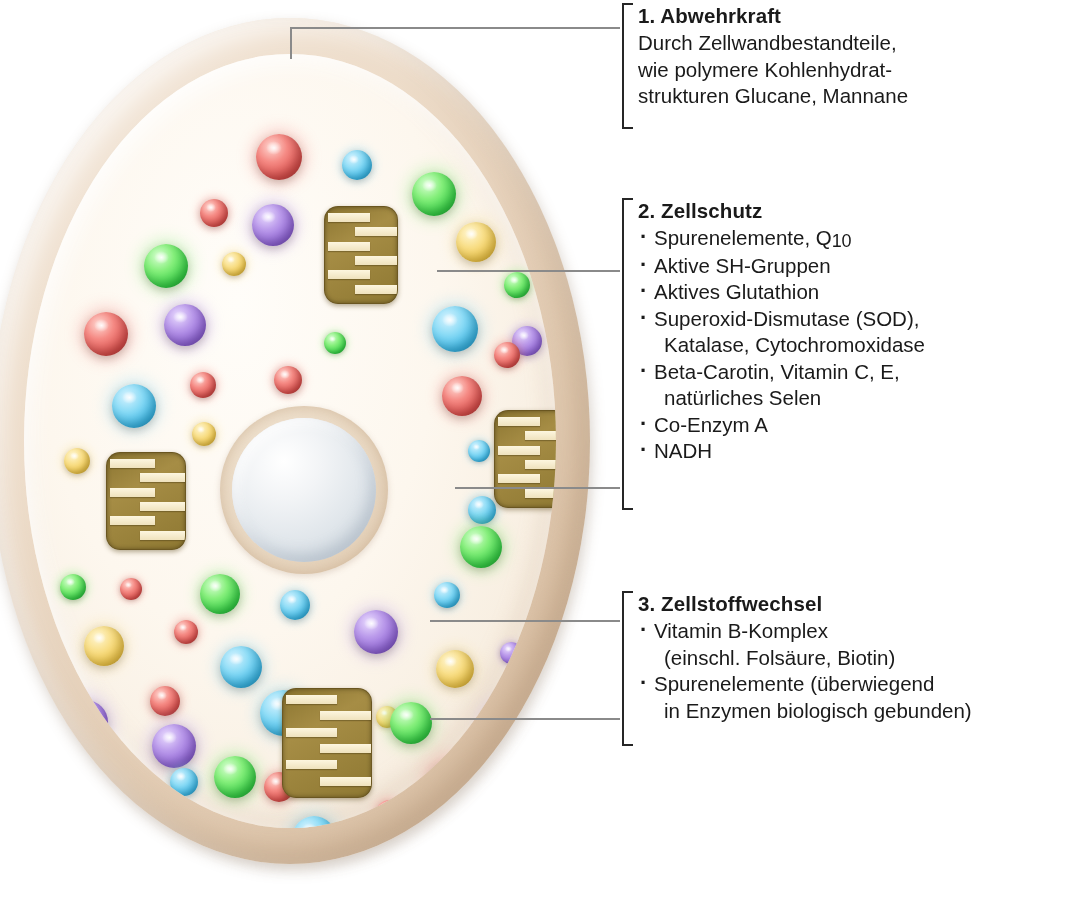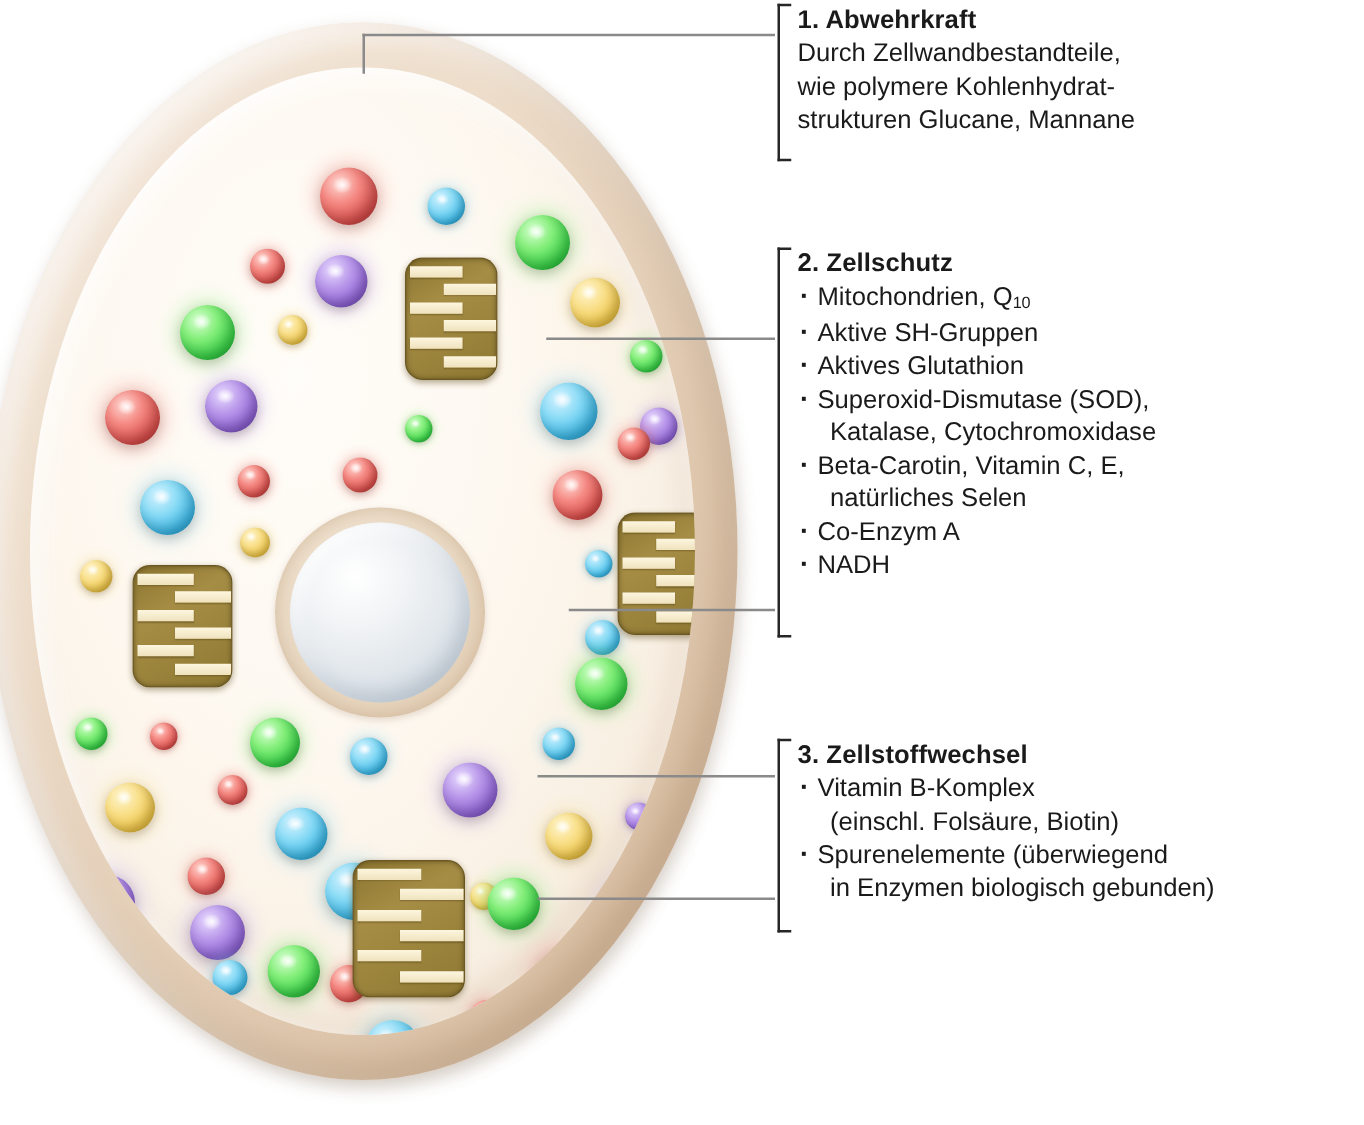--- a/index.html
+++ b/index.html
@@ -103,21 +103,21 @@
   }
   ul.blk-list{list-style:none;margin:0;padding:0;}
   ul.blk-list li{
     font-size:20.5px;line-height:26.5px;white-space:nowrap;
     position:relative;padding-left:16px;
   }
   ul.blk-list li.cont{padding-left:26px;}
   ul.blk-list li.bul::before{
     content:"\00B7";position:absolute;left:2px;top:-1px;font-weight:bold;font-size:22px;
   }
-  sub.q{font-size:13px;vertical-align:baseline;position:relative;top:2px;letter-spacing:-.2px;}
+  sub.q{font-size:18px;vertical-align:baseline;position:relative;top:2px;letter-spacing:-.2px;}
 </style>
 </head>
 <body>
 
 <div id="stage">
 
   <div class="cell-wrap">
     <div class="cell-shadow"></div>
     <div class="membrane"></div>
 
@@ -228,21 +228,21 @@
     <div class="blk-title">1. Abwehrkraft</div>
     <div class="blk-line">Durch Zellwandbestandteile,</div>
     <div class="blk-line">wie polymere Kohlenhydrat-</div>
     <div class="blk-line">strukturen Glucane, Mannane</div>
   </div>
 
   <div class="block" style="left:622px;top:198px;width:462px;height:312px;">
     <div class="brk"></div>
     <div class="blk-title">2. Zellschutz</div>
     <ul class="blk-list">
-      <li class="bul"><span>Mitochondrien, Q</span><sub class="q">10</sub></li>
+      <li class="bul"><span>Spurenelemente, Q</span><sub class="q">10</sub></li>
       <li class="bul">Aktive SH-Gruppen</li>
       <li class="bul">Aktives Glutathion</li>
       <li class="bul">Superoxid-Dismutase (SOD),</li>
       <li class="cont">Katalase, Cytochromoxidase</li>
       <li class="bul">Beta-Carotin, Vitamin C, E,</li>
       <li class="cont">natürliches Selen</li>
       <li class="bul">Co-Enzym  A</li>
       <li class="bul">NADH</li>
     </ul>
   </div>

